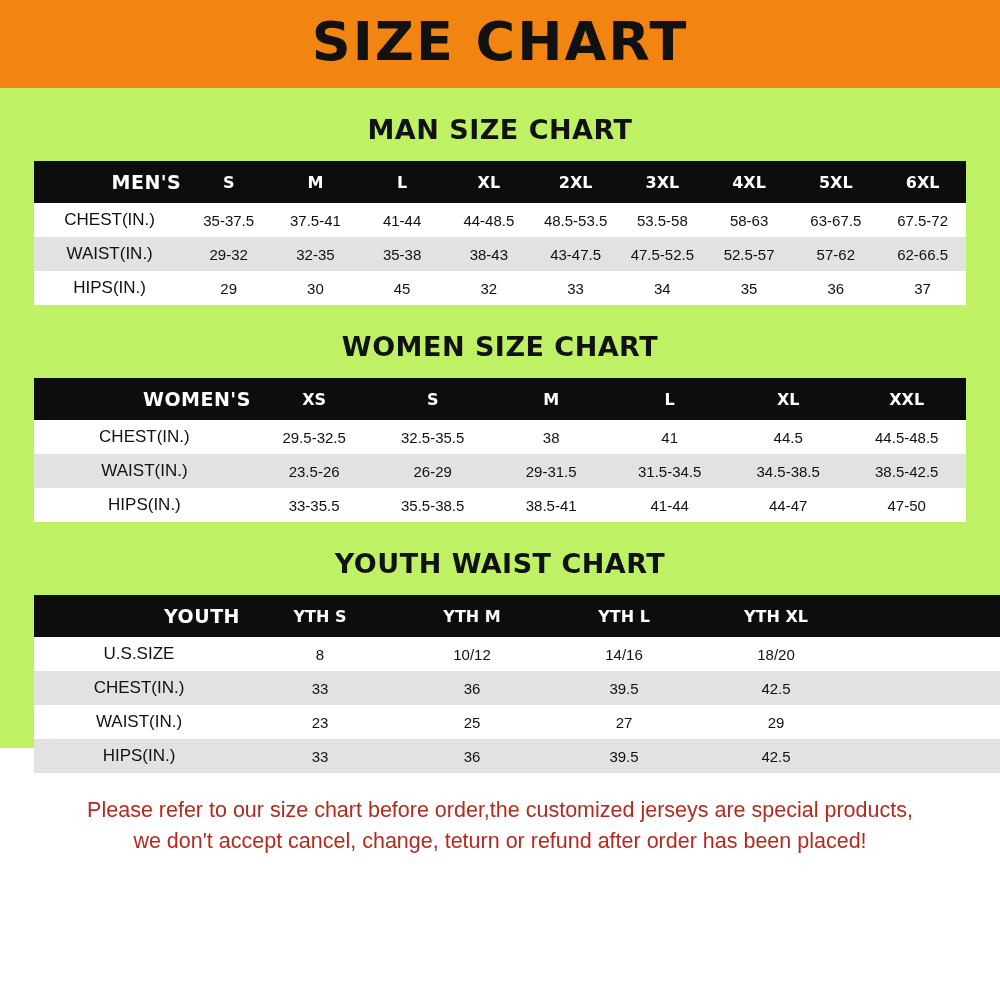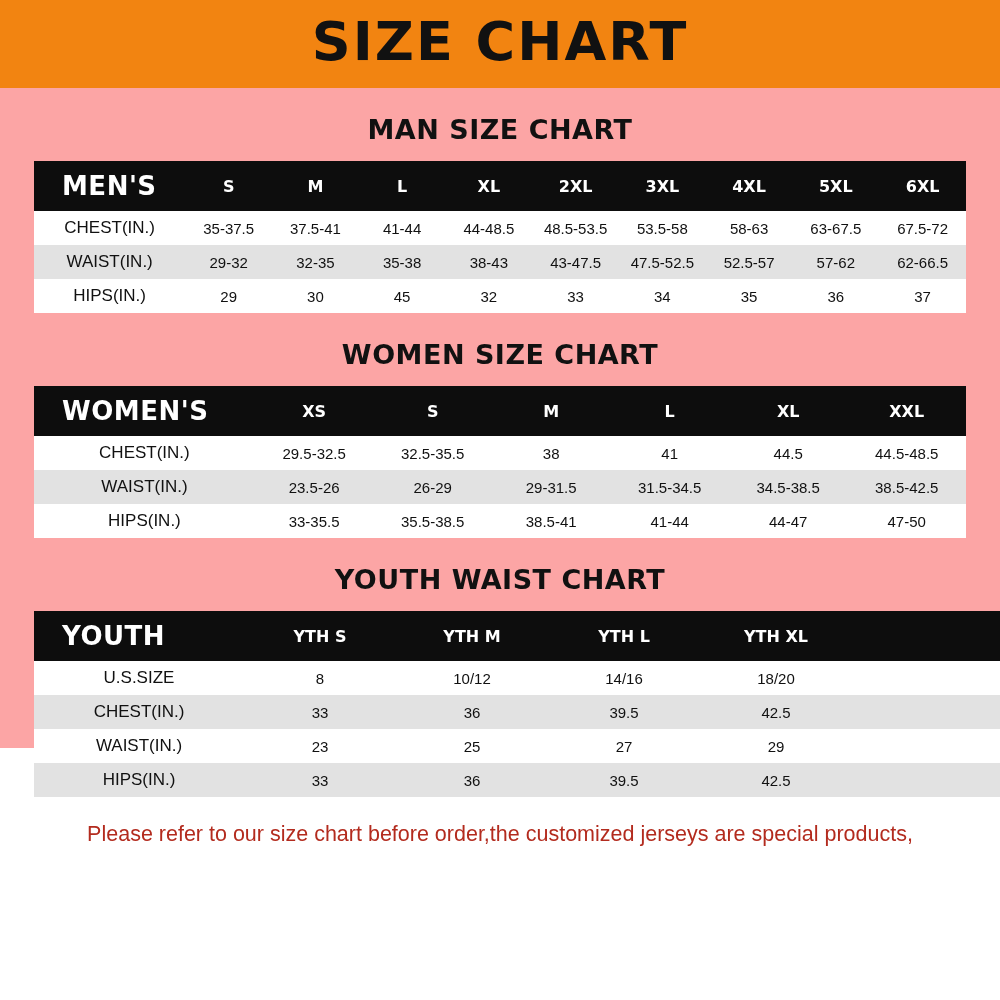--- a/index.html
+++ b/index.html
@@ -11,21 +11,21 @@
     height: 1000px;
     background: #ffffff;
     font-family: "Liberation Sans", sans-serif;
     overflow: hidden;
   }
   .page {
     position: relative;
     width: 1000px;
     height: 748px;
     box-sizing: border-box;
-    background: #fca5a5;
+    background: #bef264;
   }
   
   .banner {
     width: 100%;
     height: 88px;
     background: #F28411;
     display: flex;
     align-items: center;
     justify-content: center;
   }
@@ -59,23 +59,23 @@
   table.size-table thead th {
     background: #0d0d0d;
     color: #ffffff;
     font-family: "DejaVu Sans", sans-serif;
     font-weight: bold;
     font-size: 16px;
     padding: 10px 4px;
     text-align: center;
   }
   table.size-table thead th.rowhead {
-    text-align: left;
-    padding-left: 28px;
-    font-size: 26px;
+    text-align: right;
+    padding-left: 10px;
+    font-size: 19px;
     letter-spacing: 0.5px;
   }
   table.size-table tbody td {
     font-family: "Liberation Sans", sans-serif;
     font-size: 15px;
     color: #111111;
     text-align: center;
     padding: 7px 3px;
     background: #ffffff;
   }
@@ -308,15 +308,16 @@
           <td>39.5</td>
           <td>42.5</td>
           <td></td>
         </tr>
       </tbody>
     </table>
   </div>
 
   <div class="footer-note">
     <div>Please refer to our size chart before order,the customized jerseys are special products,</div>
+    <div>we don't accept cancel, change, teturn or refund after order has been placed!</div>
   </div>
 
 </div>
 
 </body></html>

